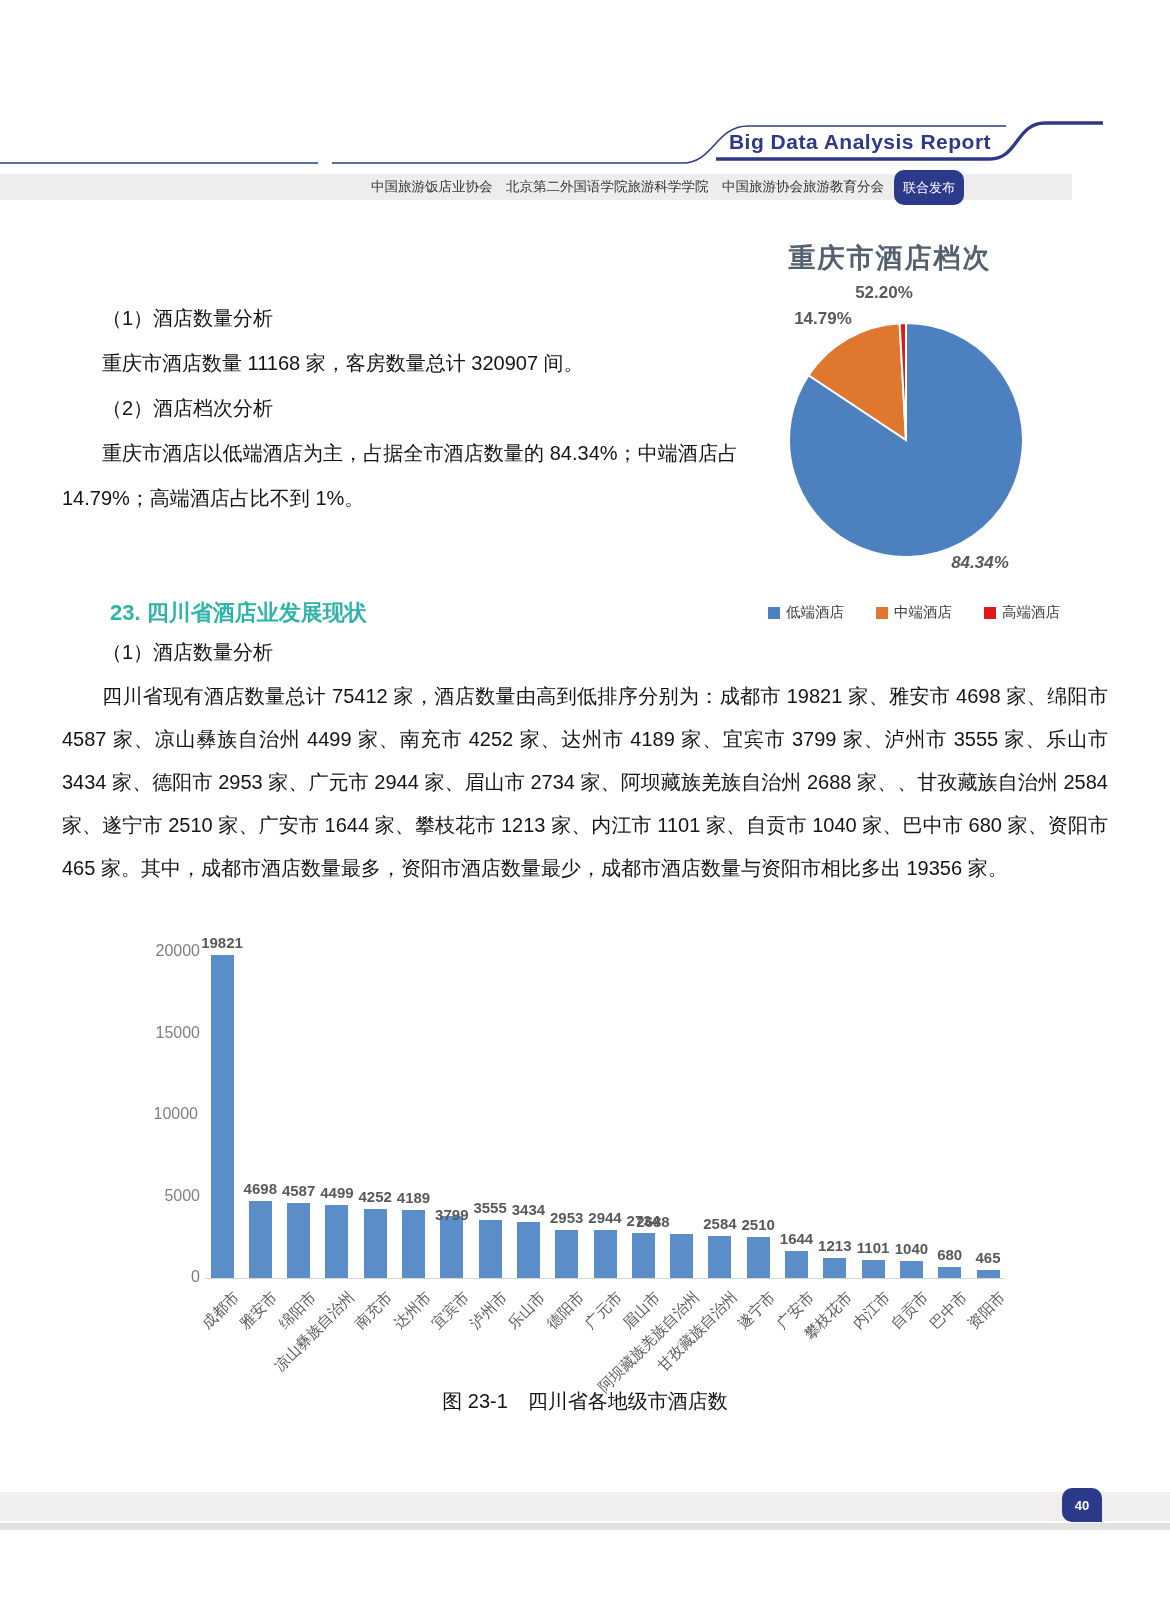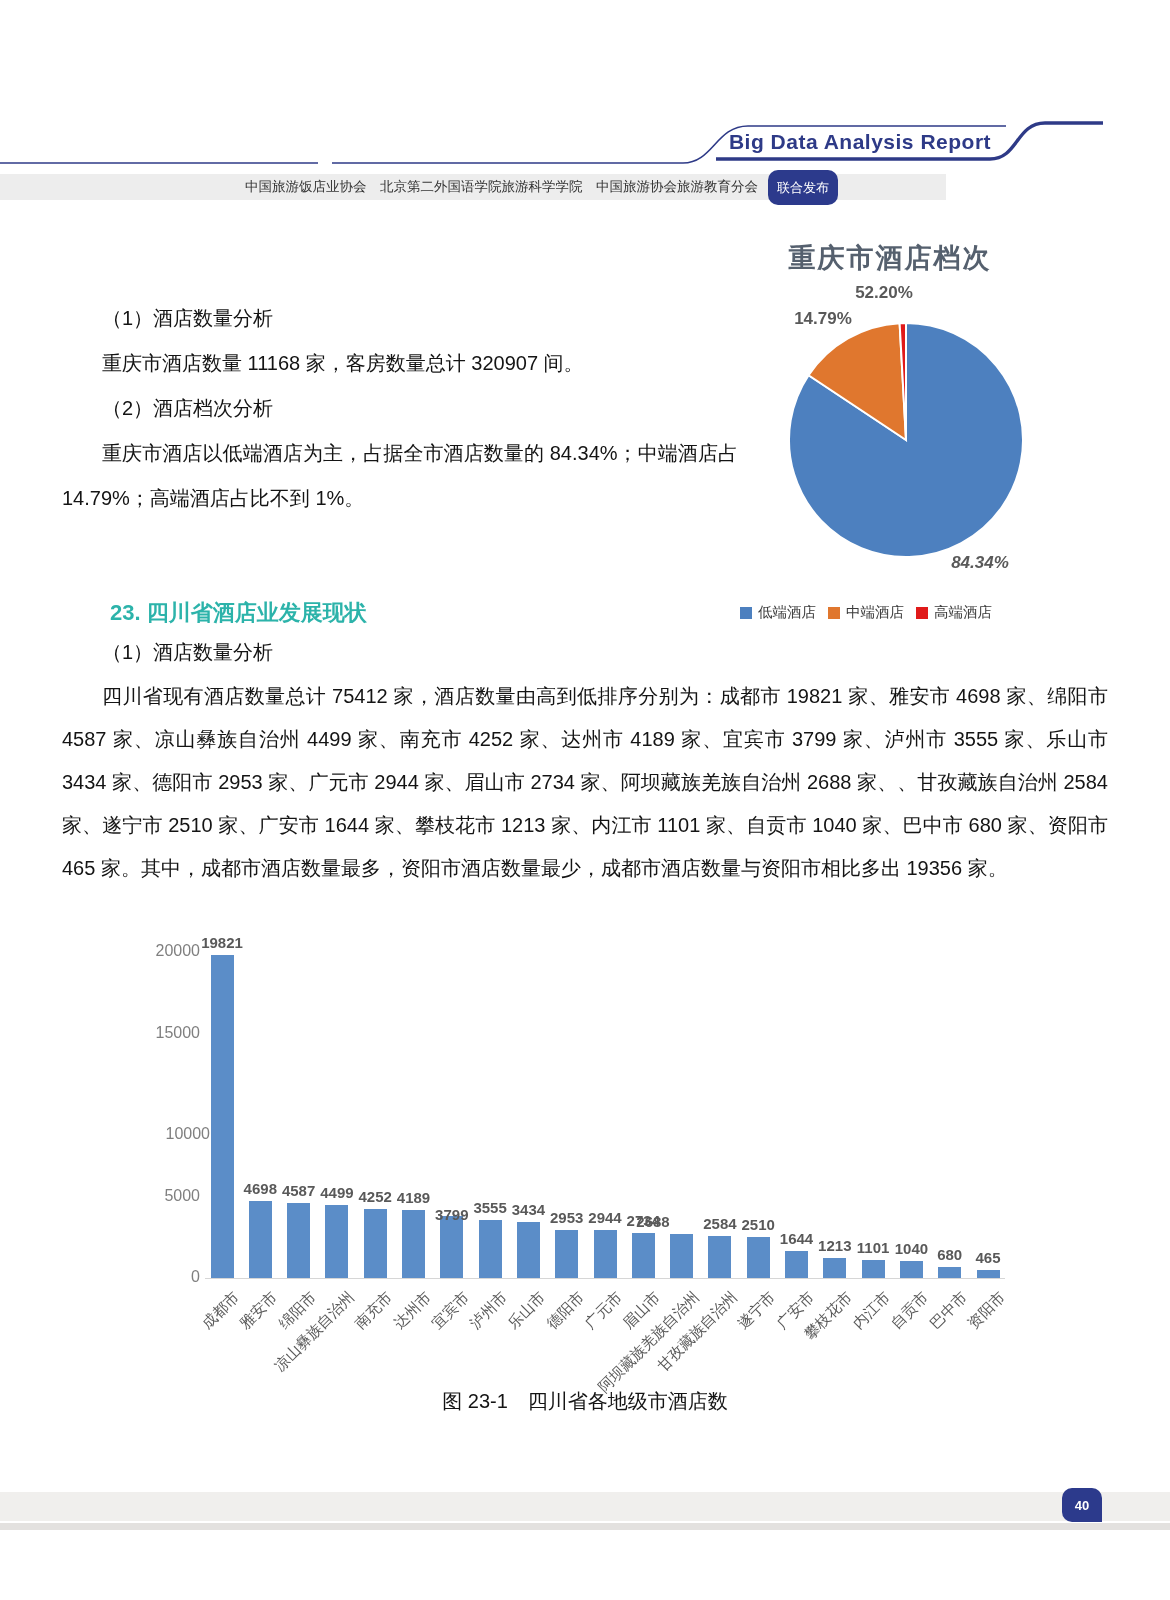--- a/index.html
+++ b/index.html
@@ -2,21 +2,21 @@
 <html><head>
 <meta charset="utf-8">
 <style>
   html,body{margin:0;padding:0;background:#fff;}
   #page{position:relative;width:1170px;height:1600px;background:#fff;overflow:hidden;
         font-family:"Liberation Sans","DejaVu Sans",sans-serif;color:#141414;}
   
   #header-svg{position:absolute;left:0;top:0;}
   .banner-title{position:absolute;left:710px;top:130px;width:300px;text-align:center;
     font-size:21px;font-weight:600;letter-spacing:.5px;color:#2e3a87;}
-  .publisher-bar{position:absolute;left:0;top:174px;width:946px;height:26px;background:#ededed;
+  .publisher-bar{position:absolute;left:0;top:174px;width:1072px;height:26px;background:#ededed;
     display:flex;align-items:center;justify-content:flex-end;padding-right:108px;box-sizing:border-box;gap:10px;}
   .publisher-text{font-size:13.5px;color:#333;white-space:nowrap;}
   .publish-badge{background:#2c3a8c;color:#fff;font-size:13px;line-height:19px;
     padding:8px 9px;border-radius:10px;white-space:nowrap;}
   
   .sec{position:absolute;left:62px;}
   #sec22{top:296px;width:676px;}
   #sec23{top:596px;width:1046px;}
   .sec-heading{margin:0 0 0 48px;font-size:22px;line-height:34px;font-weight:bold;color:#2cb3aa;}
   .sub-item{margin:0;font-size:20px;line-height:45px;text-indent:2em;}
@@ -24,21 +24,21 @@
   #sec23 .body-para{line-height:43px;}
   
   #pie-block{position:absolute;left:740px;top:235px;width:400px;height:400px;}
   .pie-title{position:absolute;left:0;top:5px;width:300px;text-align:center;font-size:27px;
     letter-spacing:2px;color:#55606e;font-family:"Liberation Serif","DejaVu Serif",serif;font-weight:bold;}
   .pie-pct{position:absolute;font-size:17px;font-weight:bold;color:#595959;text-align:center;}
   #pct-high{left:94px;top:48px;width:100px;}
   #pct-mid{left:23px;top:74px;width:120px;}
   #pct-low{left:190px;top:318px;width:100px;font-style:italic;}
   #pie-svg{position:absolute;left:46px;top:85px;}
-  #pie-legend{position:absolute;left:0;top:368px;width:320px;display:flex;justify-content:flex-start;gap:12px;}
+  #pie-legend{position:absolute;left:0;top:368px;width:320px;display:flex;justify-content:flex-end;gap:32px;}
   .legend-item{display:flex;align-items:center;gap:6px;font-size:14.5px;color:#3a3a3a;
     font-family:"Liberation Serif","DejaVu Serif",serif;}
   .legend-swatch{width:12px;height:12px;display:inline-block;}
   
   #bar-chart{position:absolute;left:0;top:900px;width:1170px;height:490px;}
   .y-tick{position:absolute;width:62px;text-align:right;font-size:16px;color:#7f7f7f;}
   .axis-line{position:absolute;left:205px;top:378px;width:800px;height:1px;background:#d6d6d6;}
   .bar{position:absolute;background:#5b8dc8;}
   .bar-value{position:absolute;width:64px;text-align:center;font-size:15px;font-weight:600;color:#595959;}
   .x-label-anchor{position:absolute;width:0;height:0;}
@@ -105,21 +105,21 @@
   <div id="sec23" class="sec">
     <h2 class="sec-heading">23. 四川省酒店业发展现状</h2>
     <p class="sub-item">（1）酒店数量分析</p>
     <p class="body-para">四川省现有酒店数量总计 75412 家，酒店数量由高到低排序分别为：成都市 19821 家、雅安市 4698 家、绵阳市 4587 家、凉山彝族自治州 4499 家、南充市 4252 家、达州市 4189 家、宜宾市 3799 家、泸州市 3555 家、乐山市 3434 家、德阳市 2953 家、广元市 2944 家、眉山市 2734 家、阿坝藏族羌族自治州 2688 家、、甘孜藏族自治州 2584 家、遂宁市 2510 家、广安市 1644 家、攀枝花市 1213 家、内江市 1101 家、自贡市 1040 家、巴中市 680 家、资阳市 465 家。其中，成都市酒店数量最多，资阳市酒店数量最少，成都市酒店数量与资阳市相比多出 19356 家。</p>
   </div>
 
   <div id="bar-chart">
     <div class="axis-line"></div>
   <div class="y-tick" style="left: 138px; top: 368px;">0</div>
       <div class="y-tick" style="left: 138px; top: 286.5px;">5000</div>
-      <div class="y-tick" style="left: 148px; top: 205px; margin-top: 20px;">10000</div>
+      <div class="y-tick" style="left: 136px; top: 205px;">10000</div>
       <div class="y-tick" style="left: 138px; top: 123.5px;">15000</div>
       <div class="y-tick" style="left: 138px; top: 42px;">20000</div>
       <div class="bar" style="left: 210.5px; top: 54.9177px; width: 23px; height: 323.082px; background: rgb(91, 141, 200);"></div>
       <div class="bar-value" style="left: 190px; top: 33.9177px;">19821</div>
       <div class="x-label-anchor" style="left: 230px; top: 388px;">
         <span>成都市</span>
       </div>
       <div class="bar" style="left: 248.8px; top: 301.423px; width: 23px; height: 76.5774px; background: rgb(91, 141, 200);"></div>
       <div class="bar-value" style="left: 228.3px; top: 280.423px;">4698</div>
       <div class="x-label-anchor" style="left: 268.3px; top: 388px;">

